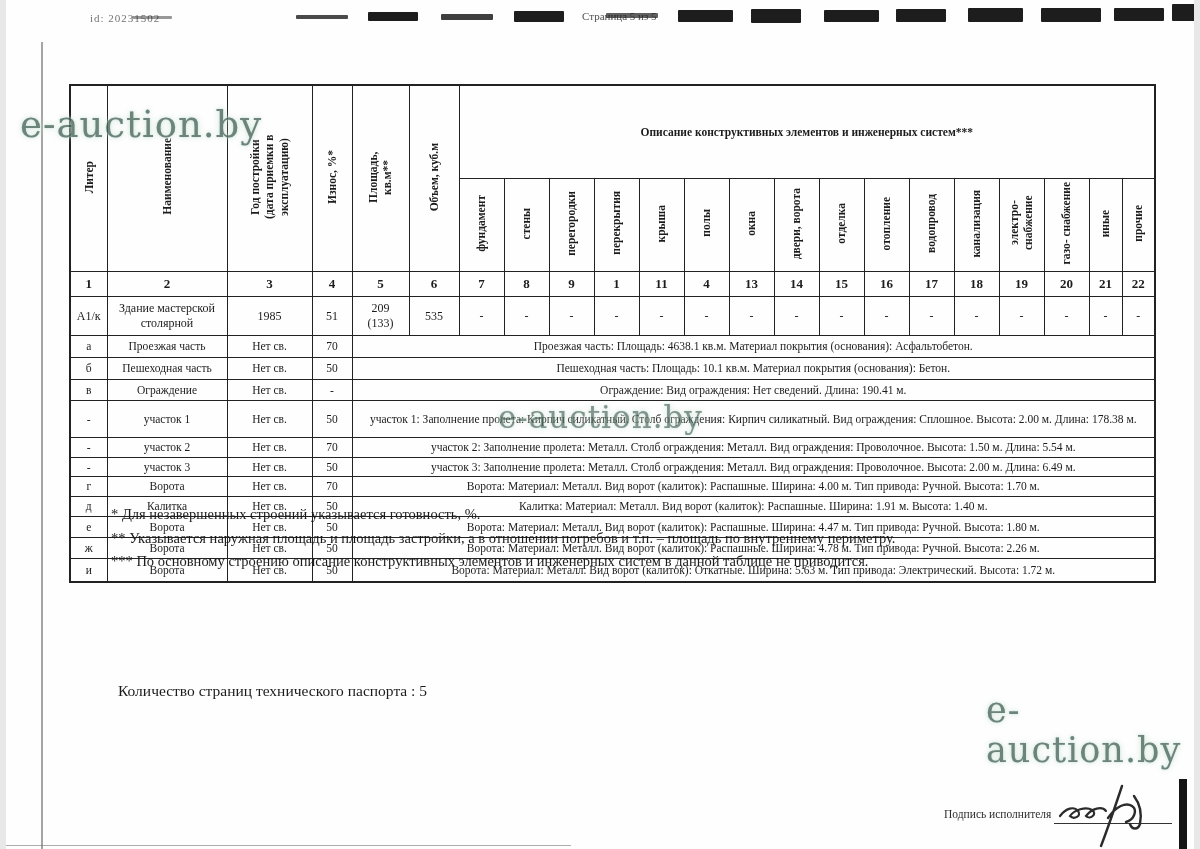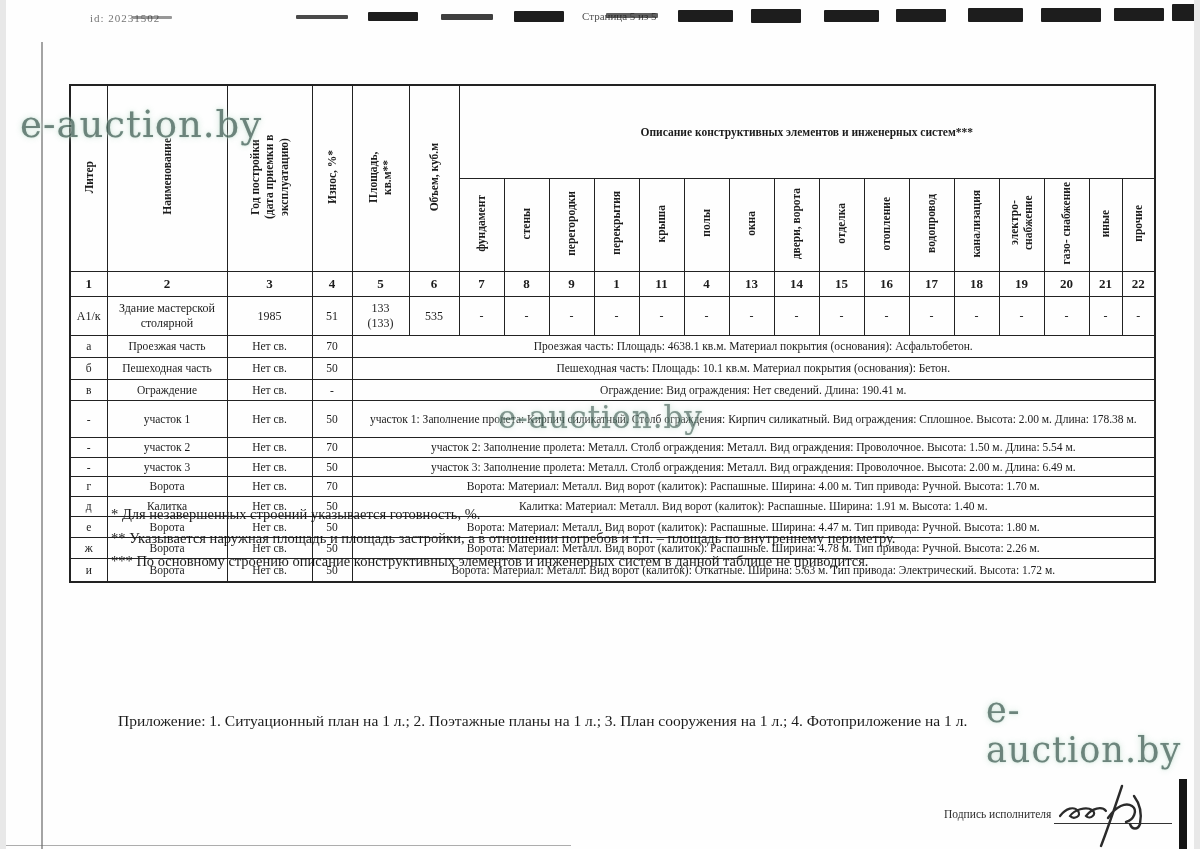--- a/index.html
+++ b/index.html
@@ -183,21 +183,21 @@
       <td>20</td>
       <td>21</td>
       <td>22</td>
     </tr>
     <tr class="mainrow">
       <td>А1/к</td>
       <td class="name">Здание мастерской столярной</td>
       <td>1985</td>
       <td>51</td>
       <td>
-            <div>133</div>
+            <div>209</div>
             <div>(133)</div>
           </td>
       <td>535</td>
       <td>-</td>
       <td>-</td>
       <td>-</td>
       <td>-</td>
       <td>-</td>
       <td>-</td>
       <td>-</td>
@@ -294,21 +294,21 @@
   <div class="wm wm1">e-auction.by</div>
   <div class="wm wm2">e-auction.by</div>
   <div class="wm wm3">e-auction.by</div>
 
   <div class="footnotes">
     <div>* Для незавершенных строений указывается готовность, %.</div>
     <div>** Указывается наружная площадь и площадь застройки, а в отношении погребов и т.п. – площадь по внутреннему периметру.</div>
     <div>*** По основному строению описание конструктивных элементов и инженерных систем в данной таблице не приводится.</div>
   </div>
 
-  <div class="attachments">Приложение: 1. Ситуационный план на 1 л.; 2. Поэтажные планы на 1 л.; 3. План сооружения на 1 л.; 4. Фотоприложение на 1 л.</div>
+  <div class="pages-count">Количество страниц технического паспорта : 5</div>
 
   <div class="sig">Подпись исполнителя</div>
   <div class="sig-line"></div>
   <svg class="sig-scribble" width="130" height="70" viewBox="0 0 130 70">
     <path d="M14,38 C20,30 28,28 32,33 C36,38 28,42 24,38 C28,32 40,28 46,32 C52,36 44,42 40,38 C46,30 56,28 60,33" fill="none" stroke="#2b2b2b" stroke-width="2.2" stroke-linecap="round"></path>
     <path d="M76,8 C70,26 62,50 55,68 M62,40 C70,28 80,24 86,28 C92,32 88,42 80,44 M88,18 C94,26 96,36 94,46 C92,52 86,52 84,46" fill="none" stroke="#2b2b2b" stroke-width="2.4" stroke-linecap="round"></path>
   </svg>
 
 </div>
 

